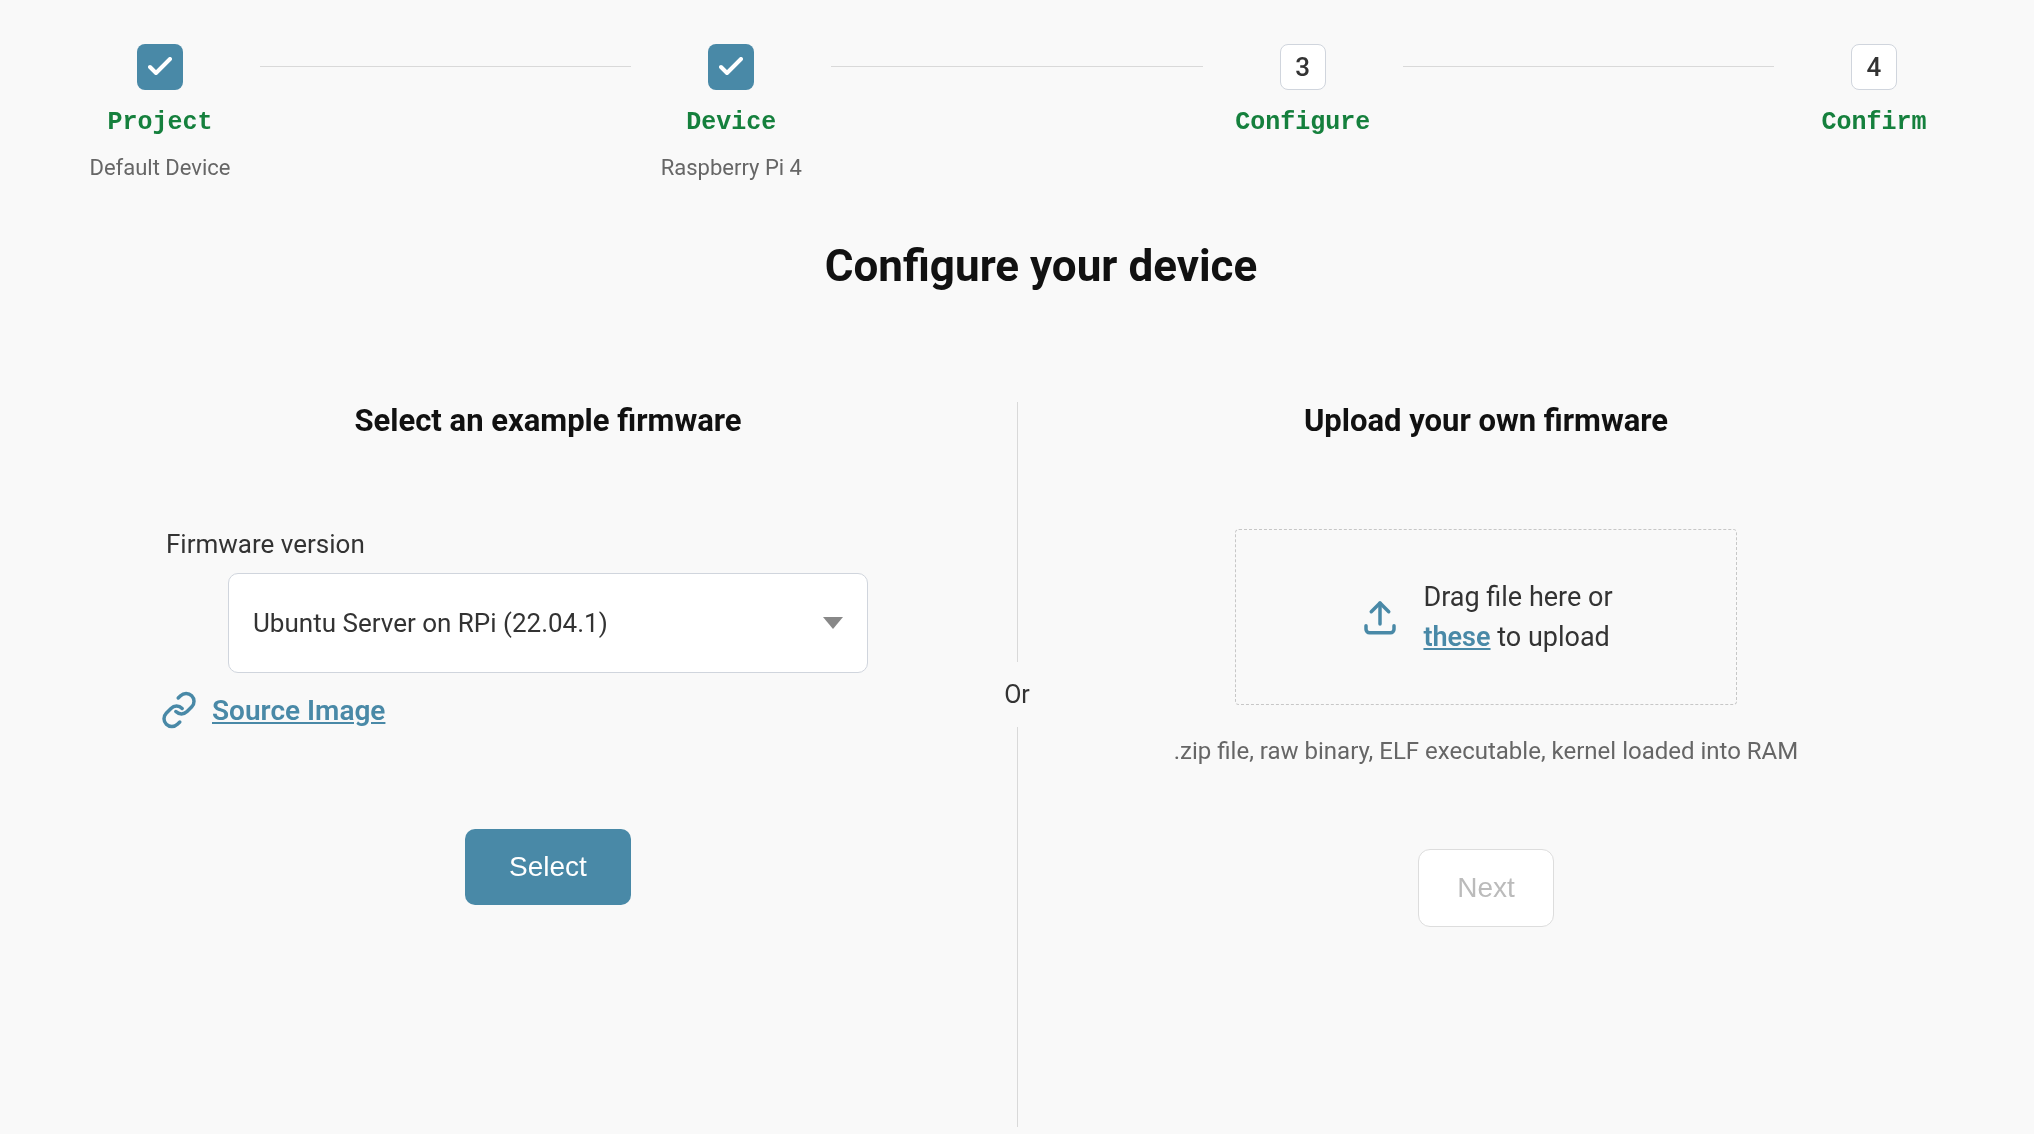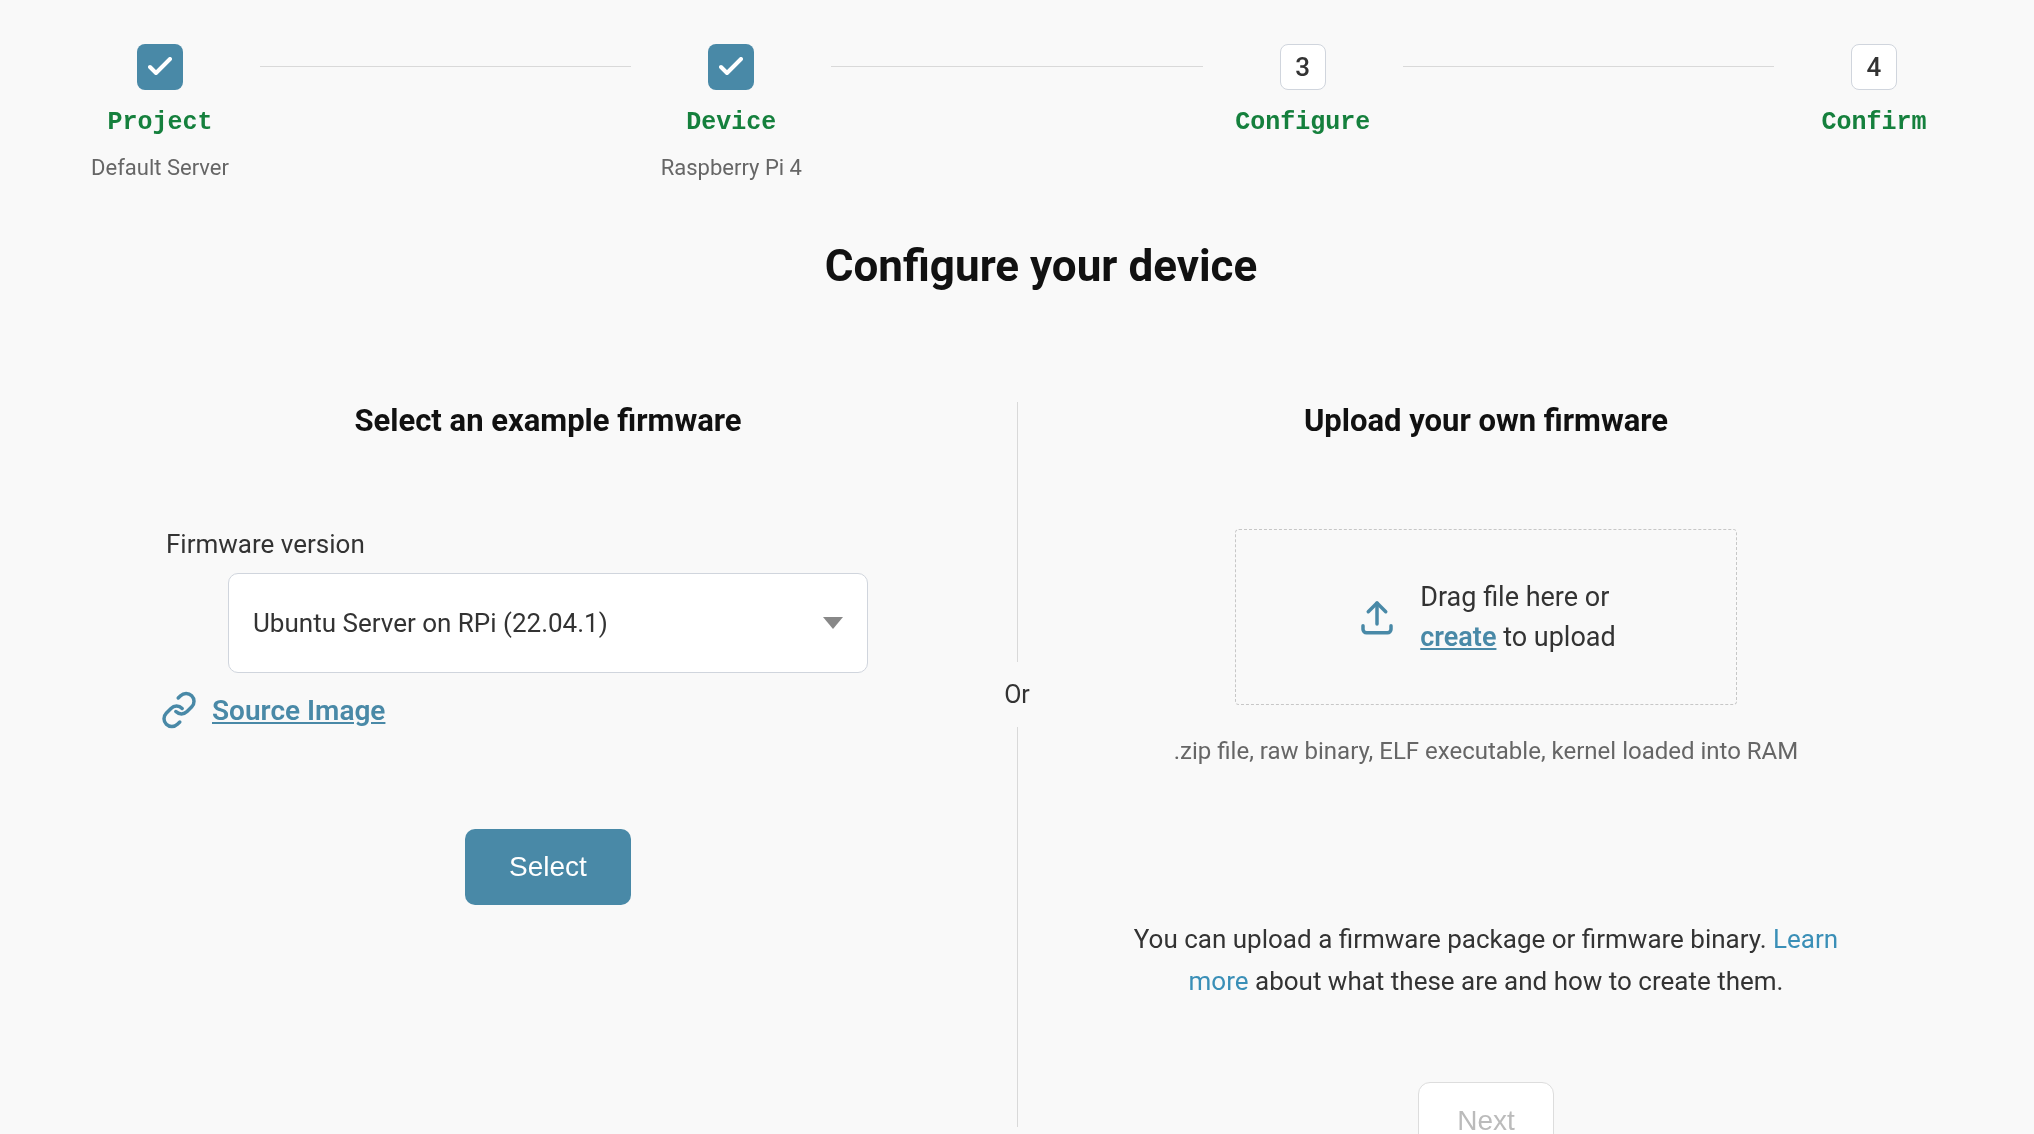--- a/index.html
+++ b/index.html
@@ -226,21 +226,21 @@
 <body>
 
 <div class="stepper">
   <div class="step">
     <div class="step-box done">
       <svg width="24" height="20" viewBox="0 0 24 20">
           <path d="M2 10 L8 16 L22 2" stroke="#fff" stroke-width="4" fill="none" stroke-linecap="round" stroke-linejoin="round"></path>
         </svg>
     </div>
     <div class="step-title">Project</div>
-    <div class="step-sub">Default Server</div>
+    <div class="step-sub">Default Device</div>
   </div>
   <div class="connector"></div>
   <div class="step">
     <div class="step-box done">
       <svg width="24" height="20" viewBox="0 0 24 20">
           <path d="M2 10 L8 16 L22 2" stroke="#fff" stroke-width="4" fill="none" stroke-linecap="round" stroke-linejoin="round"></path>
         </svg>
     </div>
     <div class="step-title">Device</div>
     <div class="step-sub">Raspberry Pi 4</div>
@@ -295,26 +295,23 @@
     <div class="dropzone">
       <span>
         <svg width="42" height="42" viewBox="0 0 24 24" fill="none" stroke="#4989a7" stroke-width="2" stroke-linecap="round" stroke-linejoin="round">
           <path d="M4 17v2a2 2 0 0 0 2 2h12a2 2 0 0 0 2-2v-2"></path>
           <path d="M7 9l5-5 5 5"></path>
           <path d="M12 4v12"></path>
         </svg>
       </span>
       <div class="drop-text">
         <span>Drag file here or </span><br>
-        <span class="browse-link">create</span><span> to upload</span>
+        <span class="browse-link">these</span><span> to upload</span>
       </div>
     </div>
 
     <div class="hint">.zip file, raw binary, ELF executable, kernel loaded into RAM</div>
 
-    <div class="info-text">
-      <span>You can upload a firmware package or firmware binary. </span><a class="learn-link">Learn more</a><span> about what these are and how to create them.</span>
-    </div>
 
     <button class="next-btn" disabled="">Next</button>
   </div>
 
 </div>
 
 </body></html>

